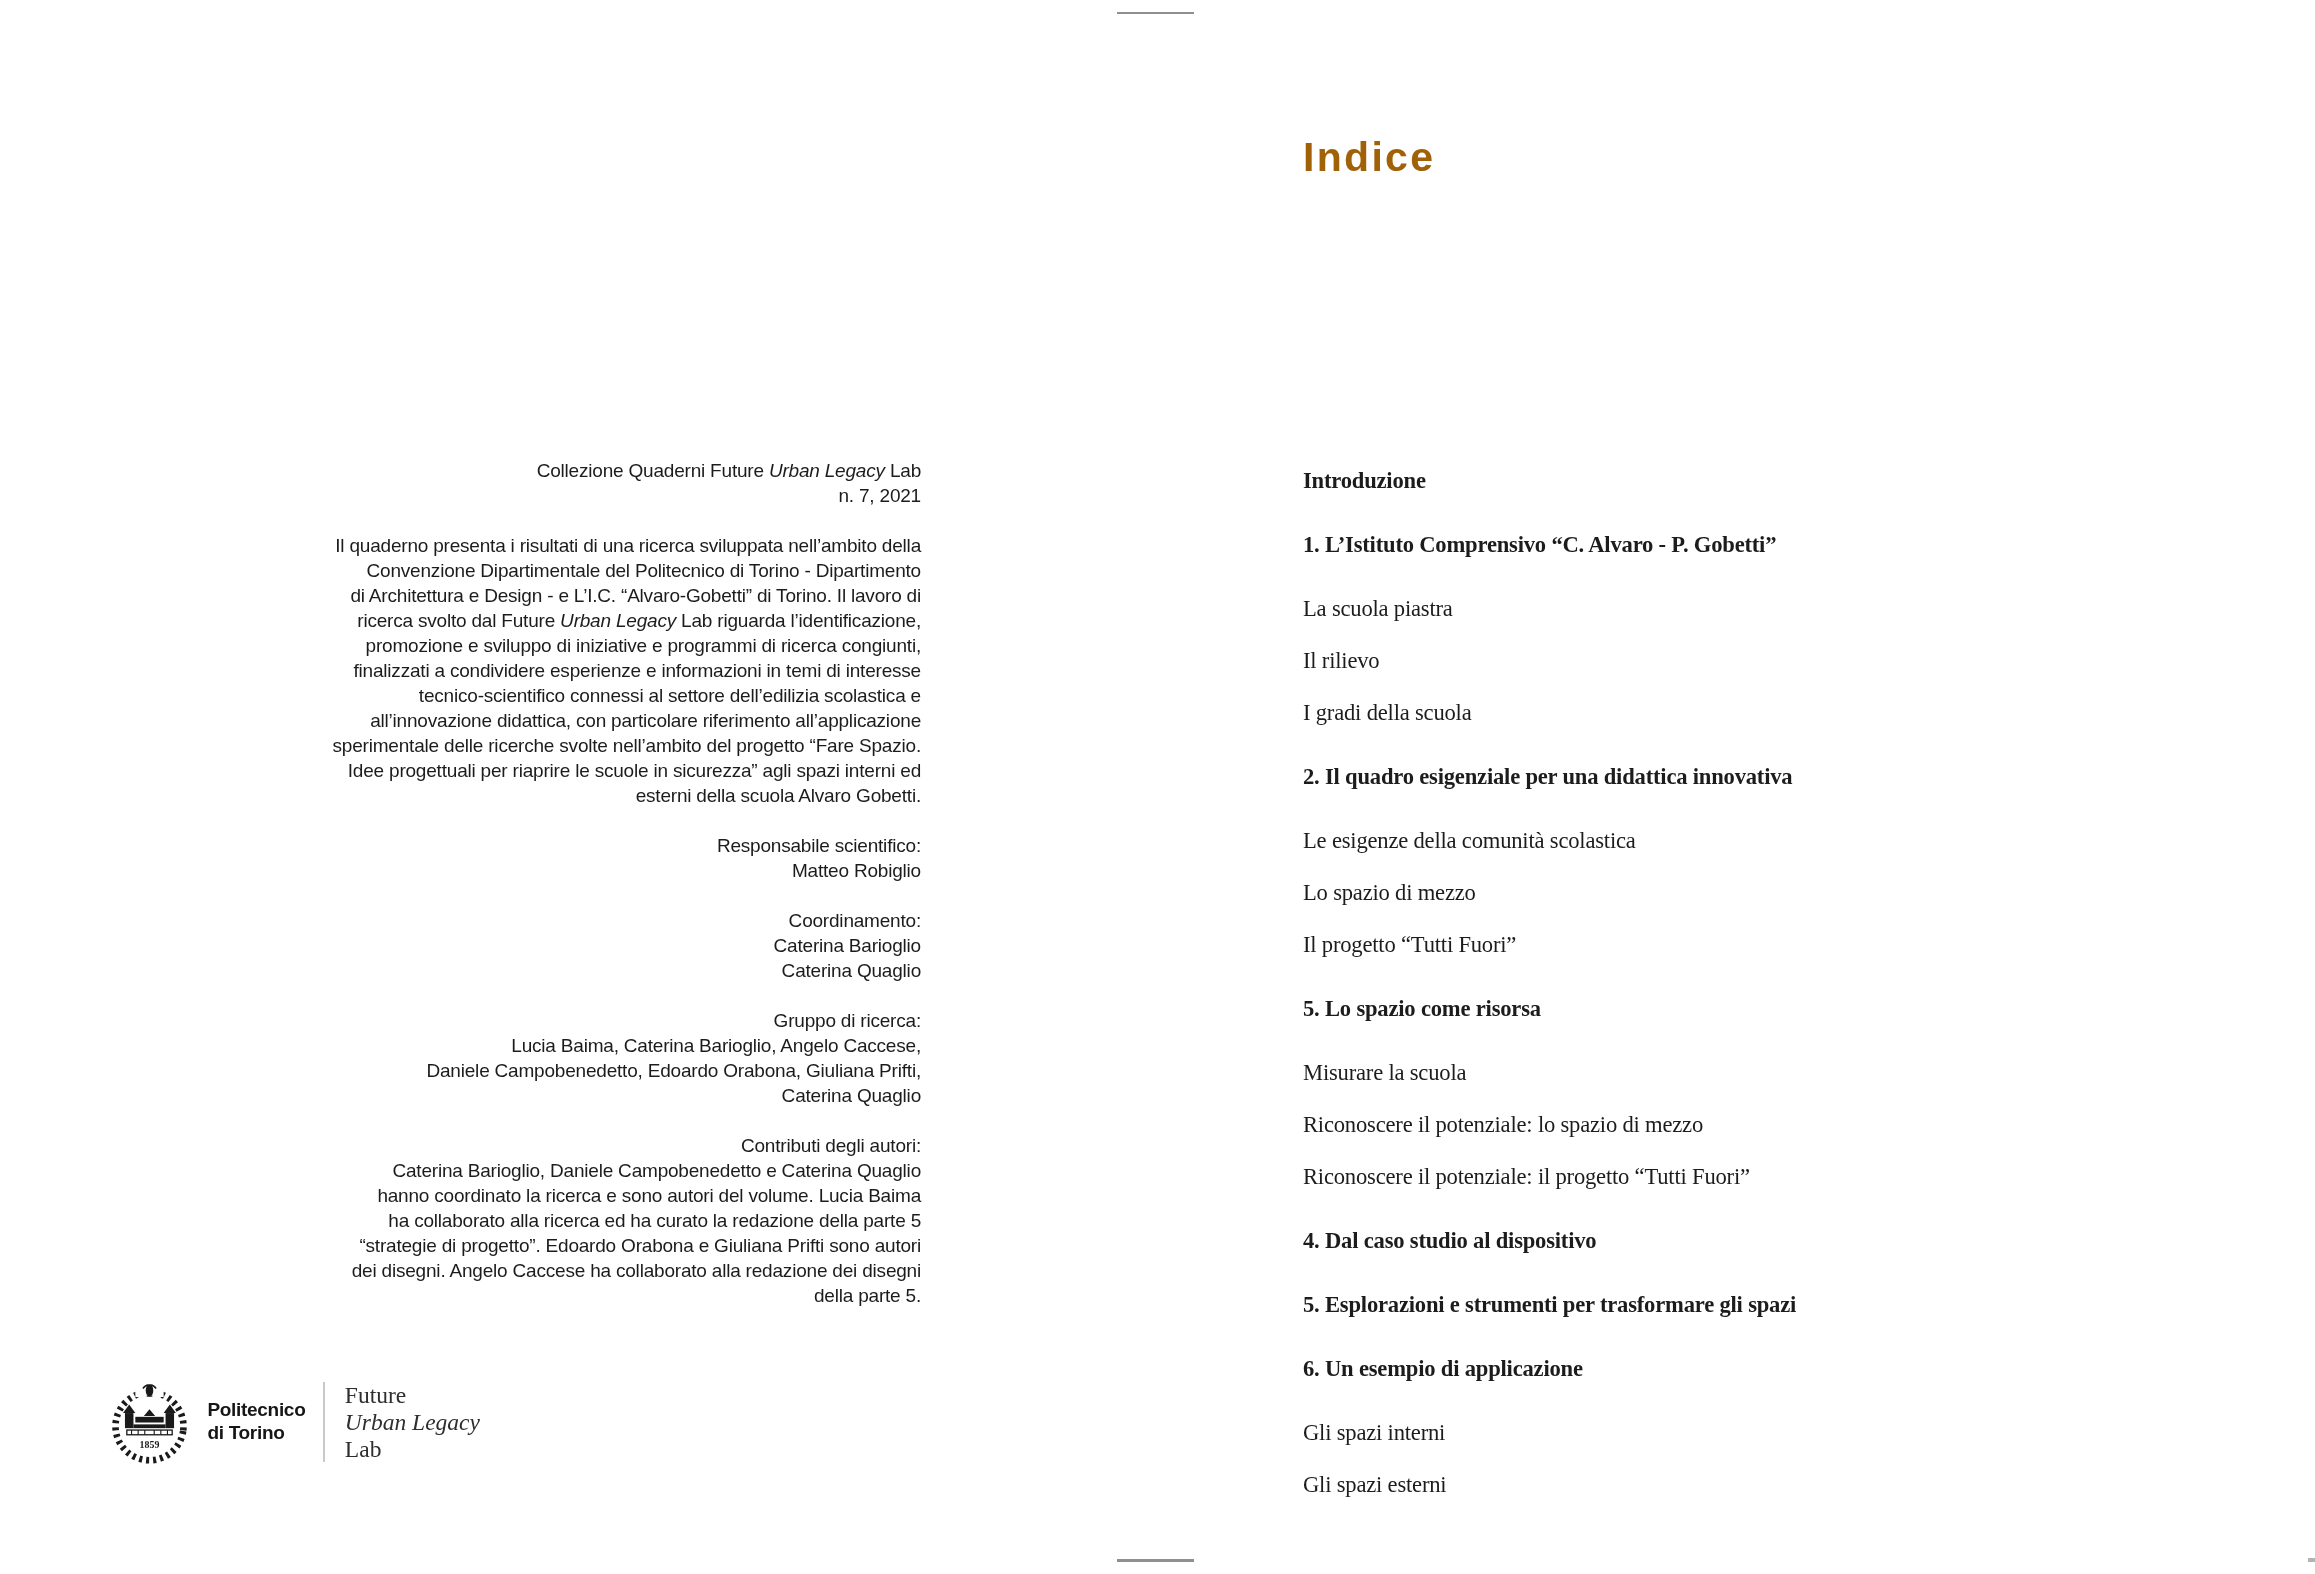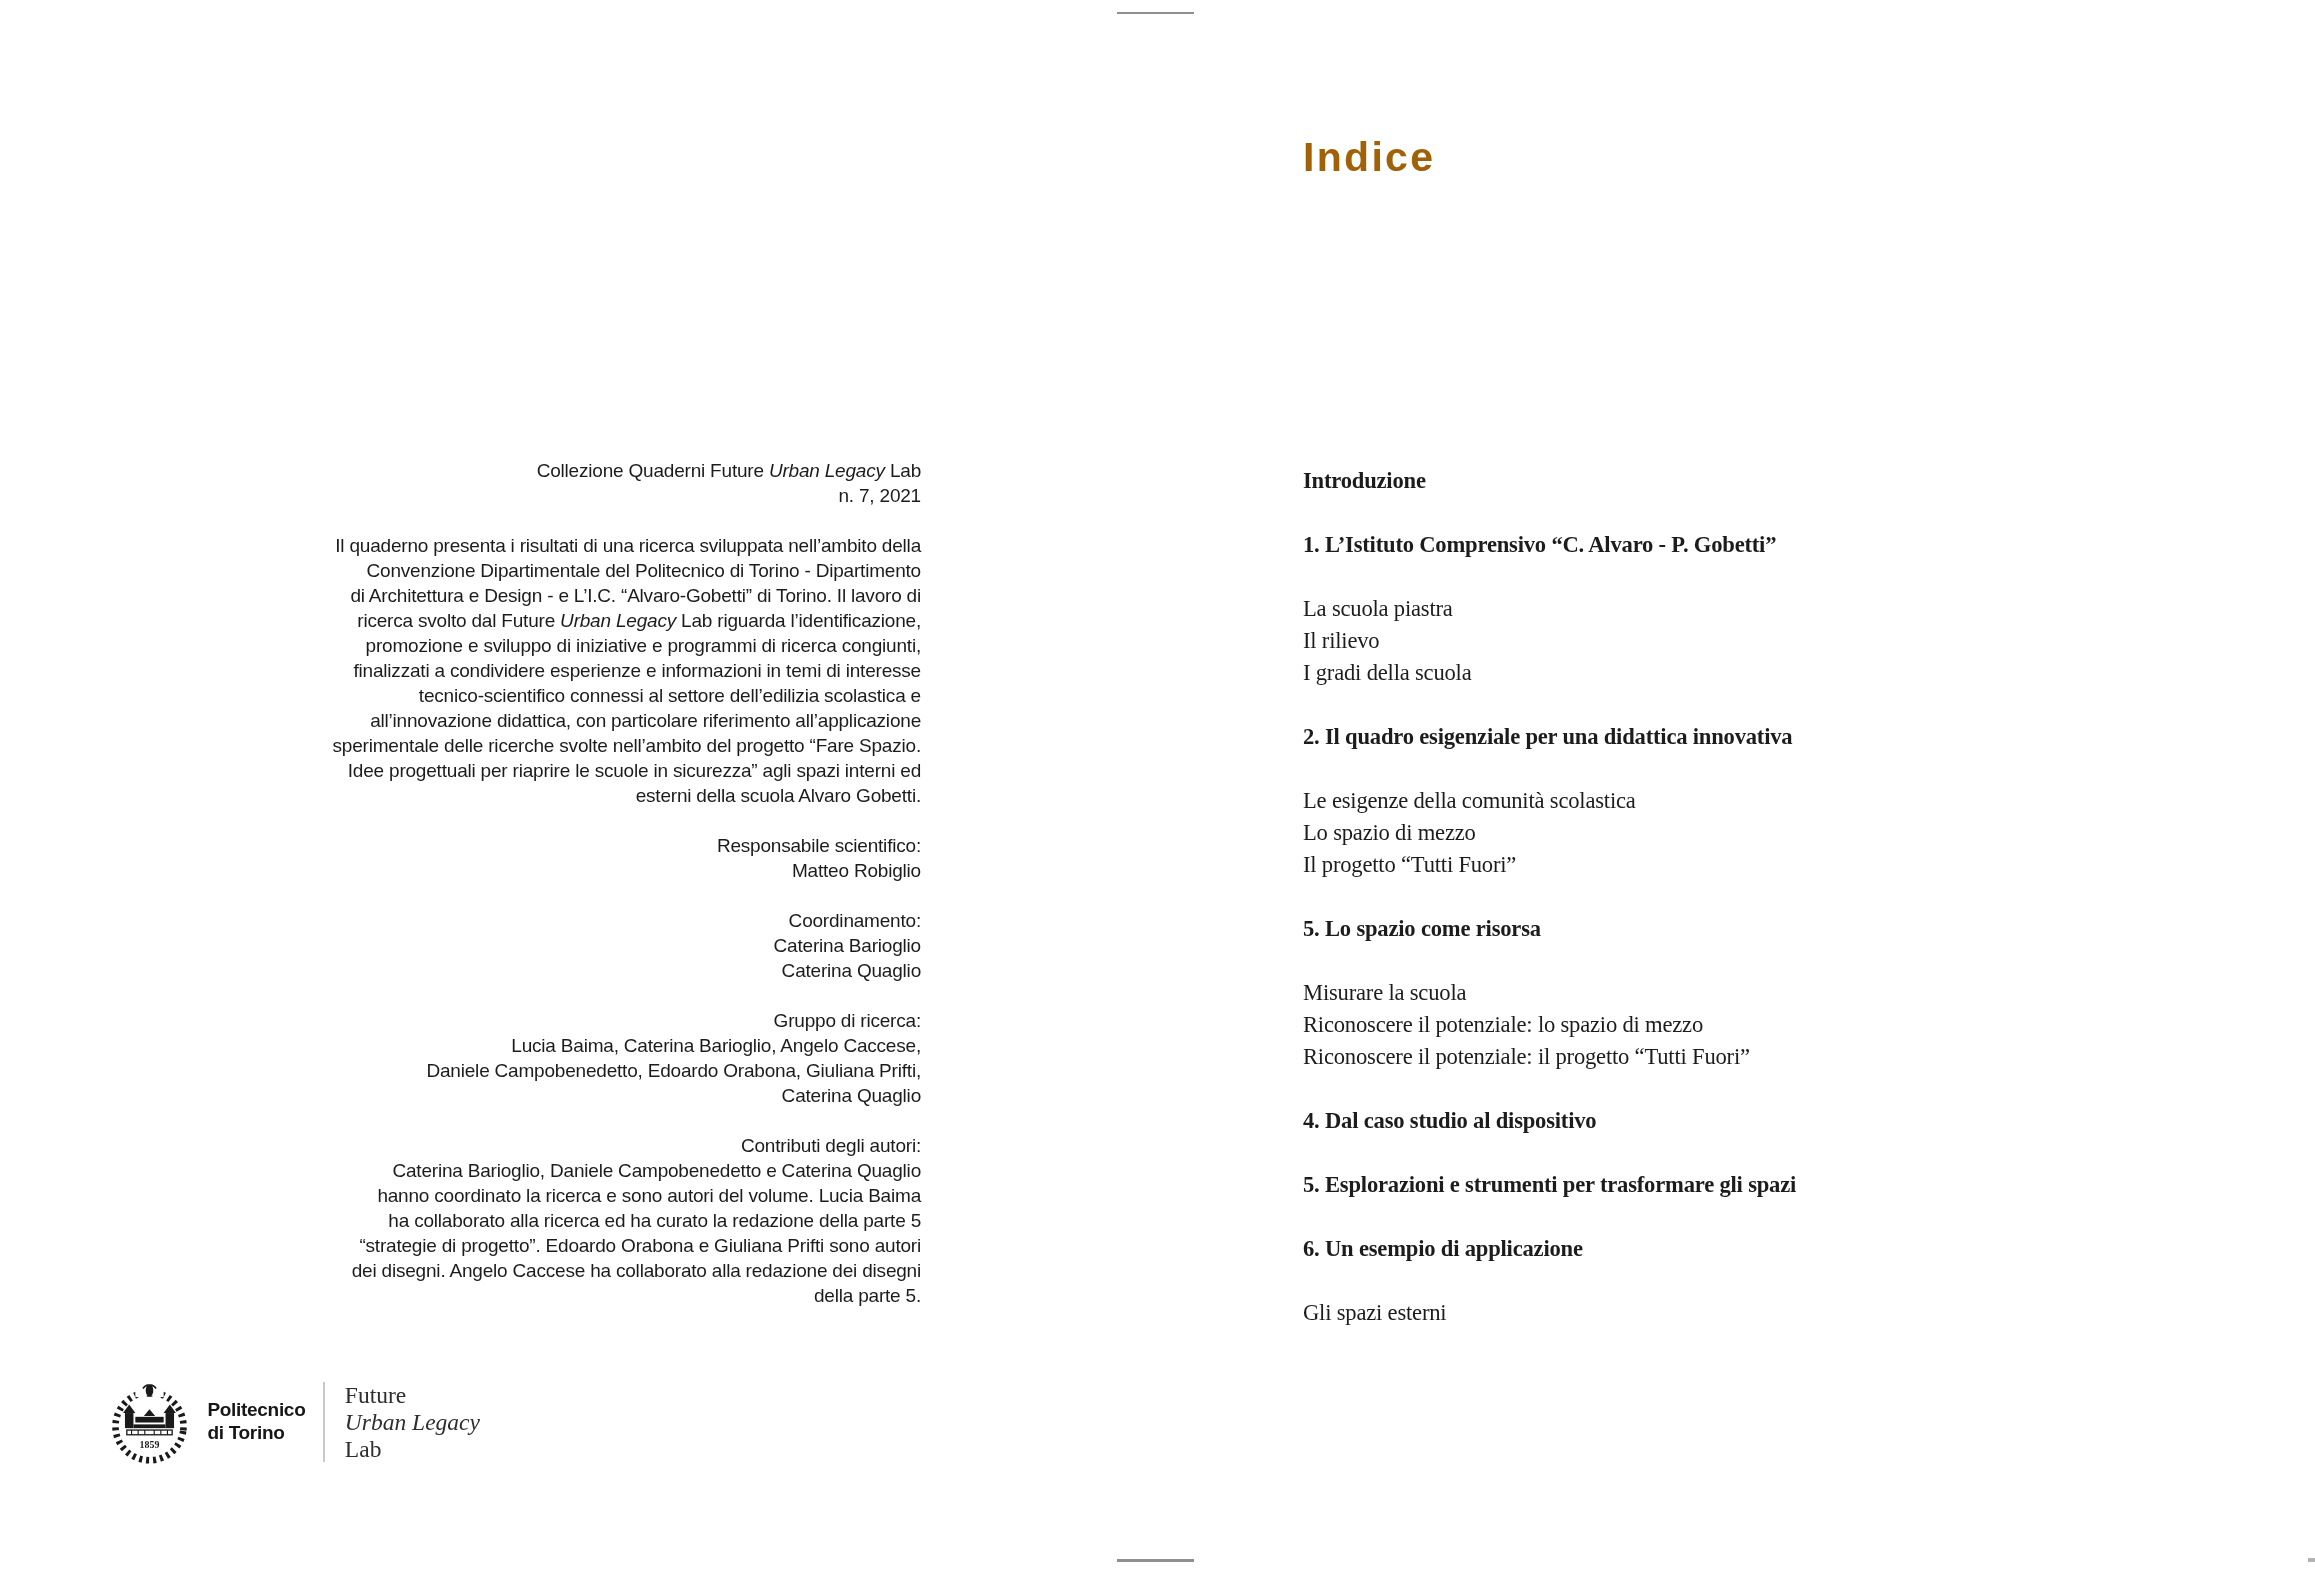--- a/index.html
+++ b/index.html
@@ -56,21 +56,21 @@
     letter-spacing: 2.3px; color: #a16207; line-height: 47px;
   }
   .index-list {
     margin-top: 284px;
     font-size: 22.6px; line-height: 32px; letter-spacing: -0.2px;
     color: #1c1c1c;
   }
   .iblk { margin-bottom: 32px; font-family: Liberation Serif, serif; }
   .iblk:last-child { margin-bottom: 0; }
   .ihead { font-weight: bold; white-space: nowrap; }
-  .iitem { white-space: nowrap; }
+  .iitem { white-space: nowrap; margin-top: 20px; }
 </style>
 </head>
 <body>
 
 <div class="sheet">
 
   <div class="fold-mark top"></div>
   <div class="fold-mark bottom"></div>
   <div class="edge-tick"></div>
 
@@ -196,19 +196,20 @@
         <div class="iitem">Riconoscere il potenziale: lo spazio di mezzo</div>
         <div class="iitem">Riconoscere il potenziale: il progetto “Tutti Fuori”</div>
       </div>
 
       <div class="iblk ihead">4. Dal caso studio al dispositivo</div>
 
       <div class="iblk ihead">5. Esplorazioni e strumenti per trasformare gli spazi</div>
 
       <div class="iblk ihead">6. Un esempio di applicazione</div>
       <div class="iblk">
+        <div class="iitem">Gli spazi interni</div>
         <div class="iitem">Gli spazi esterni</div>
       </div>
 
     </div>
   </section>
 </div>
 
 
 </body></html>

